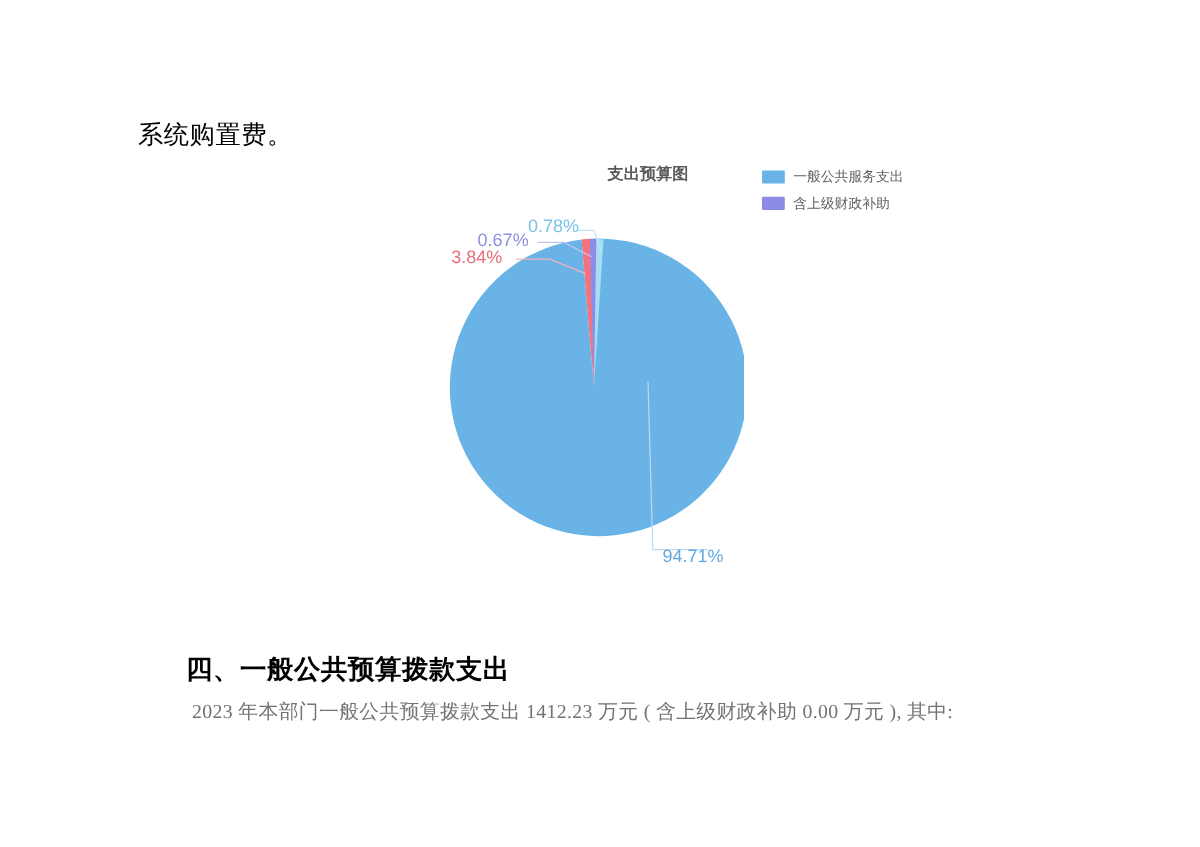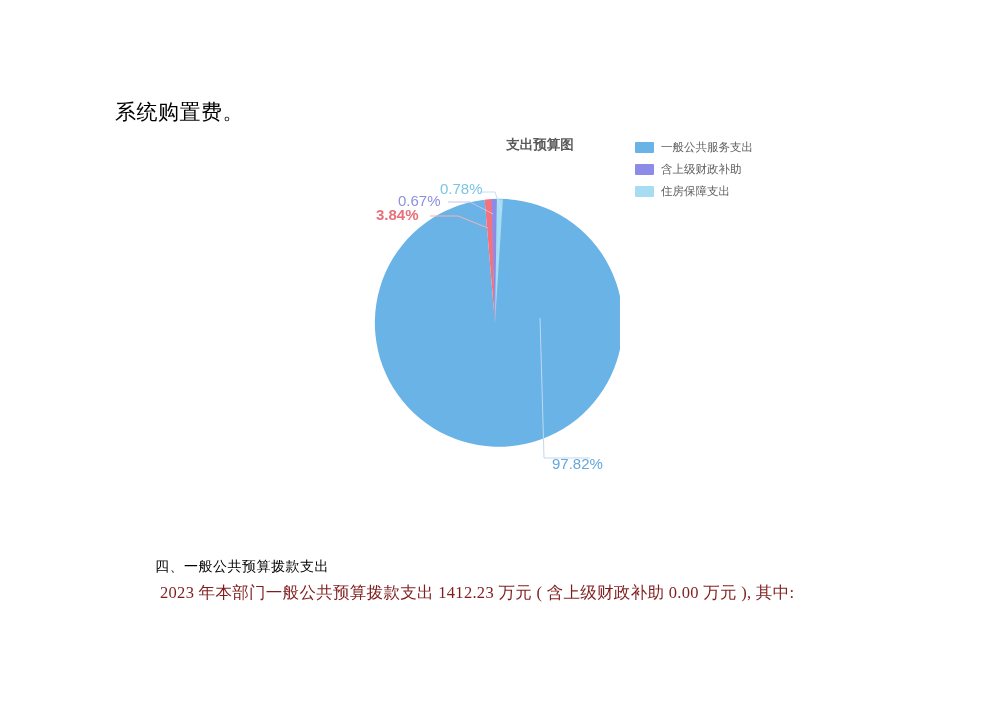--- a/index.html
+++ b/index.html
@@ -85,47 +85,46 @@
     display: block;
   }
   
   .dlabel {
     position: absolute;
     font-family: "Liberation Sans", sans-serif;
     font-size: 15px;
     white-space: nowrap;
   }
   .lbl-main   { left: 222px; top: 327px; color: #63a8e0; }
-  .lbl-social { left: 46px;  top: 78px;  color: #e8707a; font-weight: bold; }
+  .lbl-social { left: 46px;  top: 78px;  color: #e8707a; }
   .lbl-health { left: 68px;  top: 64px;  color: #8f8fe0; }
   .lbl-house  { left: 110px; top: 52px;  color: #7ac4e8; }
 
   .leader {
     position: absolute;
     pointer-events: none;
   }
   
   .section-heading {
     position: absolute;
     left: 155px;
     top: 543px;
     font-family: "Liberation Sans", sans-serif;
-    font-size: 14px;
-    font-weight: normal;
+    font-size: 22px;
+    font-weight: bold;
     color: #000000;
     letter-spacing: 0.5px;
-    margin-top: 15px;
   }
   .paragraph {
     position: absolute;
     left: 160px;
     top: 582px;
     font-family: "Liberation Serif", serif;
     font-size: 16.5px;
-    color: #7f1d1d;
+    color: #737373;
     letter-spacing: 0.3px;
     white-space: nowrap;
   }
 </style>
 </head>
 <body>
 
 <div class="page">
 
   <div class="top-text">系统购置费。</div>
@@ -135,24 +134,20 @@
     <div class="chart-title">支出预算图</div>
 
     <div class="legend">
       <div class="legend-row">
         <span class="legend-swatch" style="background:#69b3e7"></span>
         <span class="legend-label">一般公共服务支出</span>
       </div>
       <div class="legend-row">
         <span class="legend-swatch" style="background:#8c8ce8"></span>
         <span class="legend-label">含上级财政补助</span>
-      </div>
-      <div class="legend-row">
-        <span class="legend-swatch" style="background:#a6ddf2"></span>
-        <span class="legend-label">住房保障支出</span>
       </div>
     </div>
 
     <div class="pie-wrap">
       <svg class="pie-svg" width="250" height="250" viewBox="0 0 250 250">
 
         <path fill="#69b3e7" d="M 125 125 L 120.7 1.08 A 124 124 0 1 1 114.63 1.63 Z"></path>
 
         <path fill="#f4717f" d="M 125 125 L 114.63 1.63 A 124 124 0 0 1 121.7 1.03 Z"></path>
 
@@ -166,21 +161,21 @@
 
       <polyline points="210,190 214,330 260,330" fill="none" stroke="#bfd9ef" stroke-width="1"></polyline>
 
       <polyline points="158,100 128,88 100,88" fill="none" stroke="#f3b2b8" stroke-width="1"></polyline>
 
       <polyline points="163,86 140,74 118,74" fill="none" stroke="#c3c3ee" stroke-width="1"></polyline>
 
       <polyline points="171,82 165,64 150,64" fill="none" stroke="#bfe3f2" stroke-width="1"></polyline>
     </svg>
 
-    <div class="dlabel lbl-main">97.82%</div>
+    <div class="dlabel lbl-main">94.71%</div>
     <div class="dlabel lbl-social">3.84%</div>
     <div class="dlabel lbl-health">0.67%</div>
     <div class="dlabel lbl-house">0.78%</div>
   </div>
 
   <div class="section-heading">四、一般公共预算拨款支出</div>
   <div class="paragraph">2023 年本部门一般公共预算拨款支出 1412.23 万元 ( 含上级财政补助 0.00 万元 ), 其中:</div>
 </div>
 
 </body></html>

